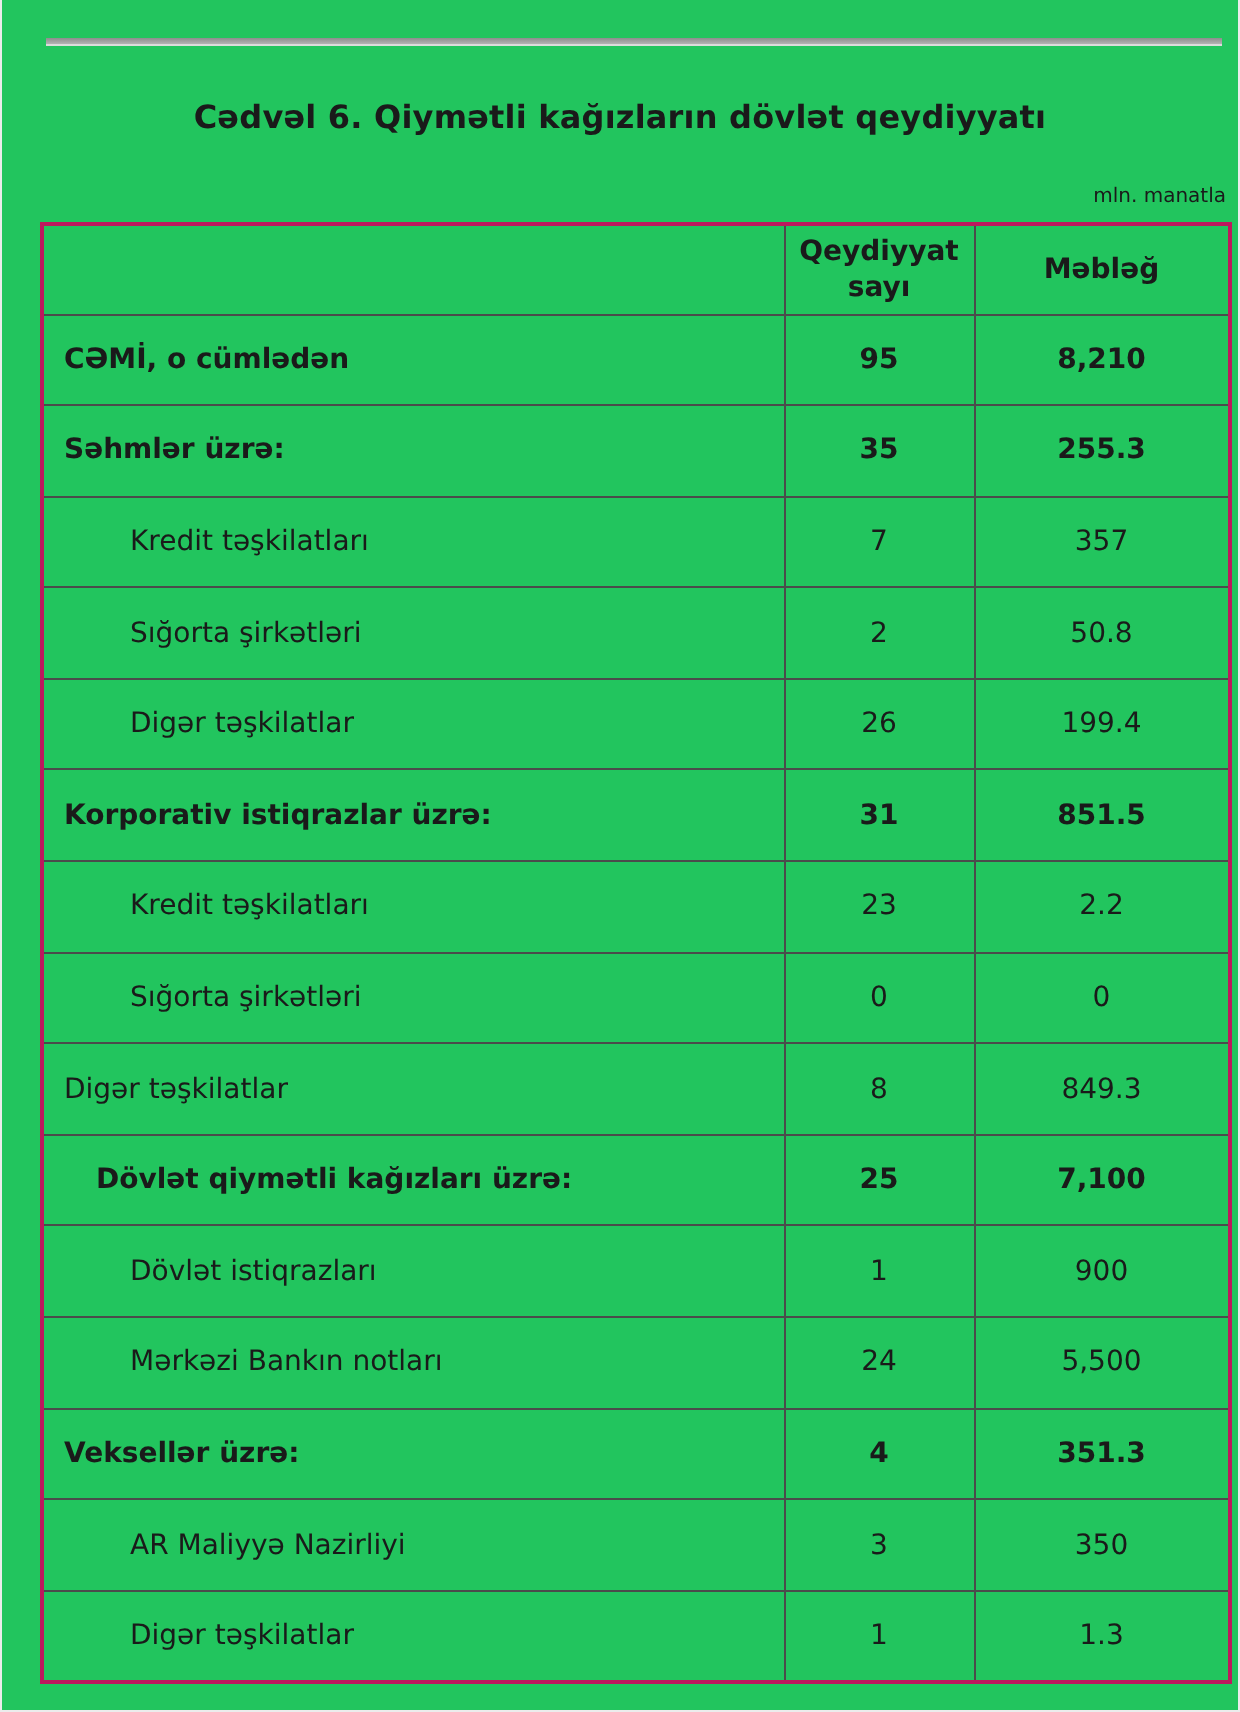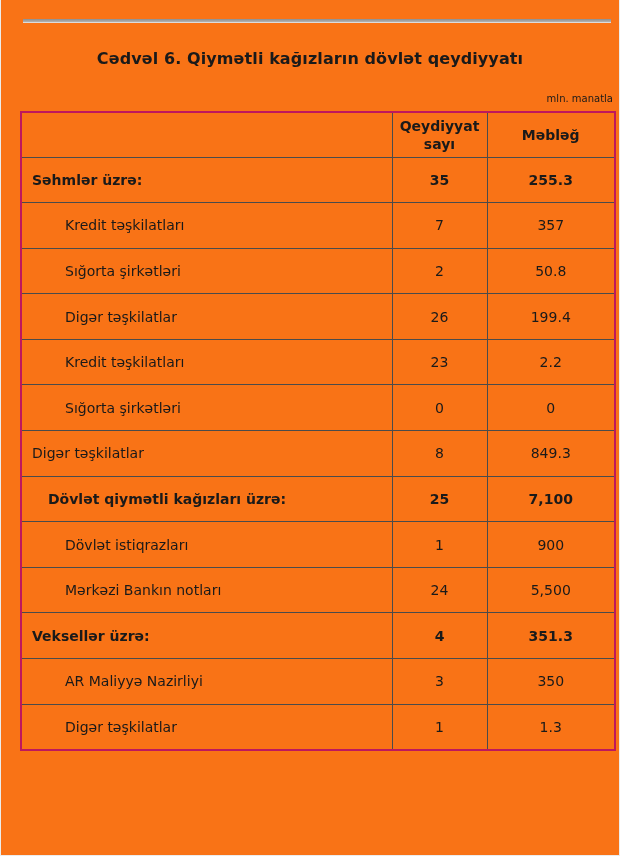--- a/index.html
+++ b/index.html
@@ -5,21 +5,21 @@
   * { margin: 0; padding: 0; box-sizing: border-box; }
   html, body { background: #ffffff; }
   body {
     font-family: "DejaVu Sans", "Liberation Sans", sans-serif;
     color: #1a1a1a;
     width: 620px;
   }
   .page {
     width: 620px;
     height: 856px;
-    background: #f97316;
+    background: #22c55e;
     border-left: 1px solid #ececec;
     border-right: 1px solid #ececec;
     border-bottom: 1px solid #ececec;
     overflow: hidden;
   }
   .top-rule {
     margin: 19px 0 0 22px;
     width: 588px;
     height: 3px;
     background: linear-gradient(to bottom, #8d8d8d, #b3b3b3);
@@ -84,38 +84,48 @@
     </colgroup>
     <thead>
       <tr>
         <th class="cell-label"></th>
         <th>Qeydiyyat sayı</th>
         <th>Məbləğ</th>
       </tr>
     </thead>
     <tbody>
         <tr class="bold indent-0">
+    <td class="cell-label">CƏMİ, o cümlədən</td>
+    <td class="cell-count">95</td>
+    <td class="cell-amount">8,210</td>
+  </tr>
+        <tr class="bold indent-0">
     <td class="cell-label">Səhmlər üzrə:</td>
     <td class="cell-count">35</td>
     <td class="cell-amount">255.3</td>
   </tr>
         <tr class="indent-2">
     <td class="cell-label">Kredit təşkilatları</td>
     <td class="cell-count">7</td>
     <td class="cell-amount">357</td>
   </tr>
         <tr class="indent-2">
     <td class="cell-label">Sığorta şirkətləri</td>
     <td class="cell-count">2</td>
     <td class="cell-amount">50.8</td>
   </tr>
         <tr class="indent-2">
     <td class="cell-label">Digər təşkilatlar</td>
     <td class="cell-count">26</td>
     <td class="cell-amount">199.4</td>
+  </tr>
+        <tr class="bold indent-0">
+    <td class="cell-label">Korporativ istiqrazlar üzrə:</td>
+    <td class="cell-count">31</td>
+    <td class="cell-amount">851.5</td>
   </tr>
         <tr class="indent-2">
     <td class="cell-label">Kredit təşkilatları</td>
     <td class="cell-count">23</td>
     <td class="cell-amount">2.2</td>
   </tr>
         <tr class="indent-2">
     <td class="cell-label">Sığorta şirkətləri</td>
     <td class="cell-count">0</td>
     <td class="cell-amount">0</td>

